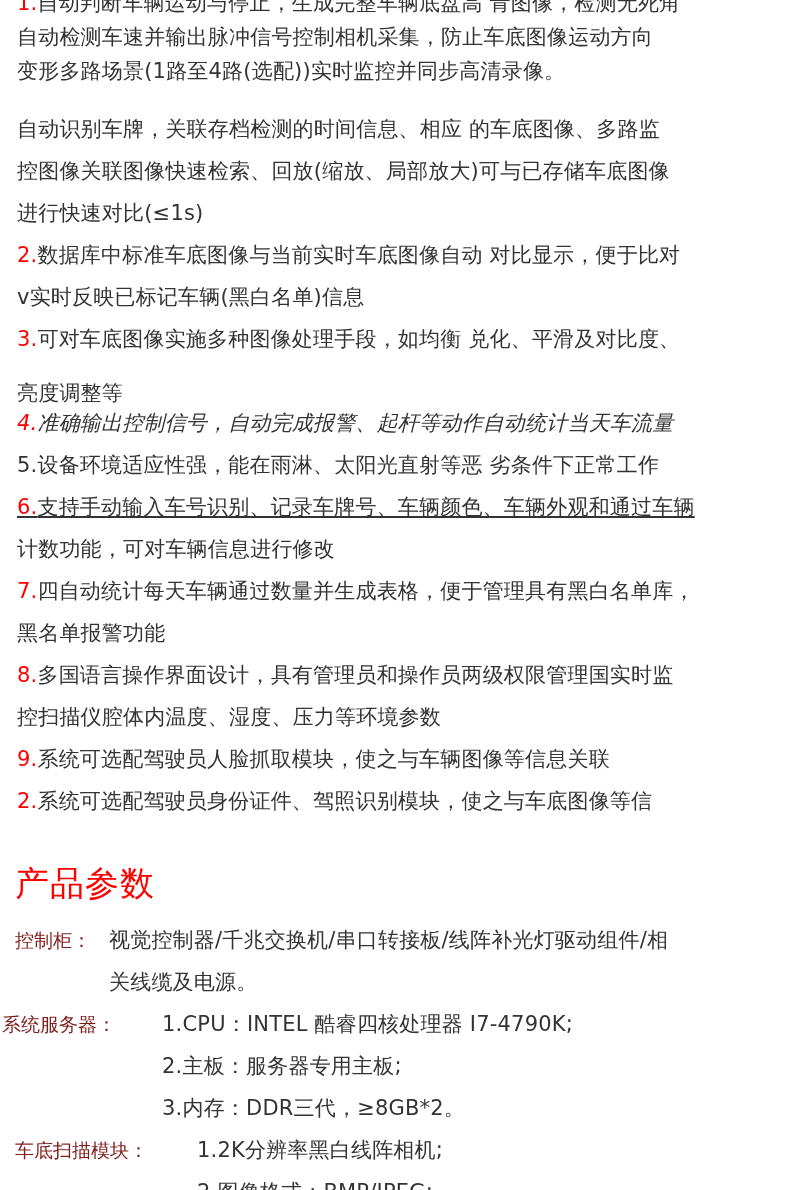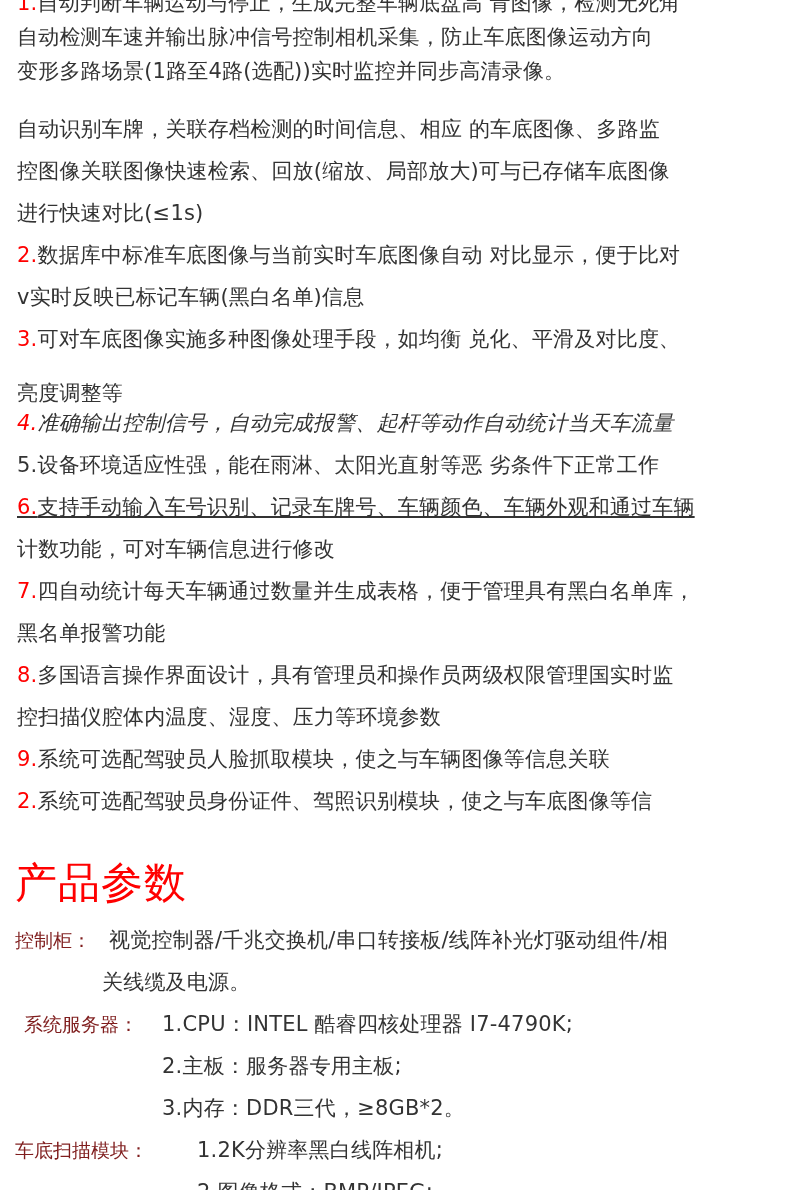--- a/index.html
+++ b/index.html
@@ -30,21 +30,21 @@
       letter-spacing: 0.2px;
       color: #333333;
     }
     .num {
       color: #ff0000;
     }
     .section-title {
       position: absolute;
       left: 15px;
       top: 875px;
-      font-size: 42px;
+      font-size: 34px;
       line-height: 40px;
       color: #ff0000;
       letter-spacing: 1px;
     }
     .spec-label {
       position: absolute;
       font-size: 19px;
       line-height: 30px;
       color: #7f1d1d;
       white-space: nowrap;
@@ -90,23 +90,23 @@
   <div class="feat-line" style="top:714px;">控扫描仪腔体内温度、湿度、压力等环境参数</div>
 
   <div class="feat-line" style="top:756px;"><span class="num">9.</span><span>系统可选配驾驶员人脸抓取模块，使之与车辆图像等信息关联</span></div>
 
   <div class="feat-line" style="top:798px;"><span class="num">2.</span><span>系统可选配驾驶员身份证件、驾照识别模块，使之与车底图像等信</span></div>
 
   <div class="section-title">产品参数</div>
 
   <div class="spec-label" style="left:15px; top:937px;">控制柜：</div>
   <div class="spec-val" style="left:109px; top:937px;">视觉控制器/千兆交换机/串口转接板/线阵补光灯驱动组件/相</div>
-  <div class="spec-val" style="left:102px; top:979px;">关线缆及电源。</div>
+  <div class="spec-val" style="left:109px; top:979px;">关线缆及电源。</div>
 
-  <div class="spec-label" style="left:24px; top:1021px;">系统服务器：</div>
+  <div class="spec-label" style="left:2px; top:1021px;">系统服务器：</div>
   <div class="spec-val" style="left:162px; top:1021px;">1.CPU：INTEL  酷睿四核处理器  I7-4790K;</div>
   <div class="spec-val" style="left:162px; top:1063px;">2.主板：服务器专用主板;</div>
   <div class="spec-val" style="left:162px; top:1105px;">3.内存：DDR三代，≥8GB*2。</div>
 
   <div class="spec-label" style="left:15px; top:1147px;">车底扫描模块：</div>
   <div class="spec-val" style="left:197px; top:1147px;">1.2K分辨率黑白线阵相机;</div>
   <div class="spec-val" style="left:197px; top:1189px;">2.图像格式：BMP/JPEG;</div>
 
 </div>
 

